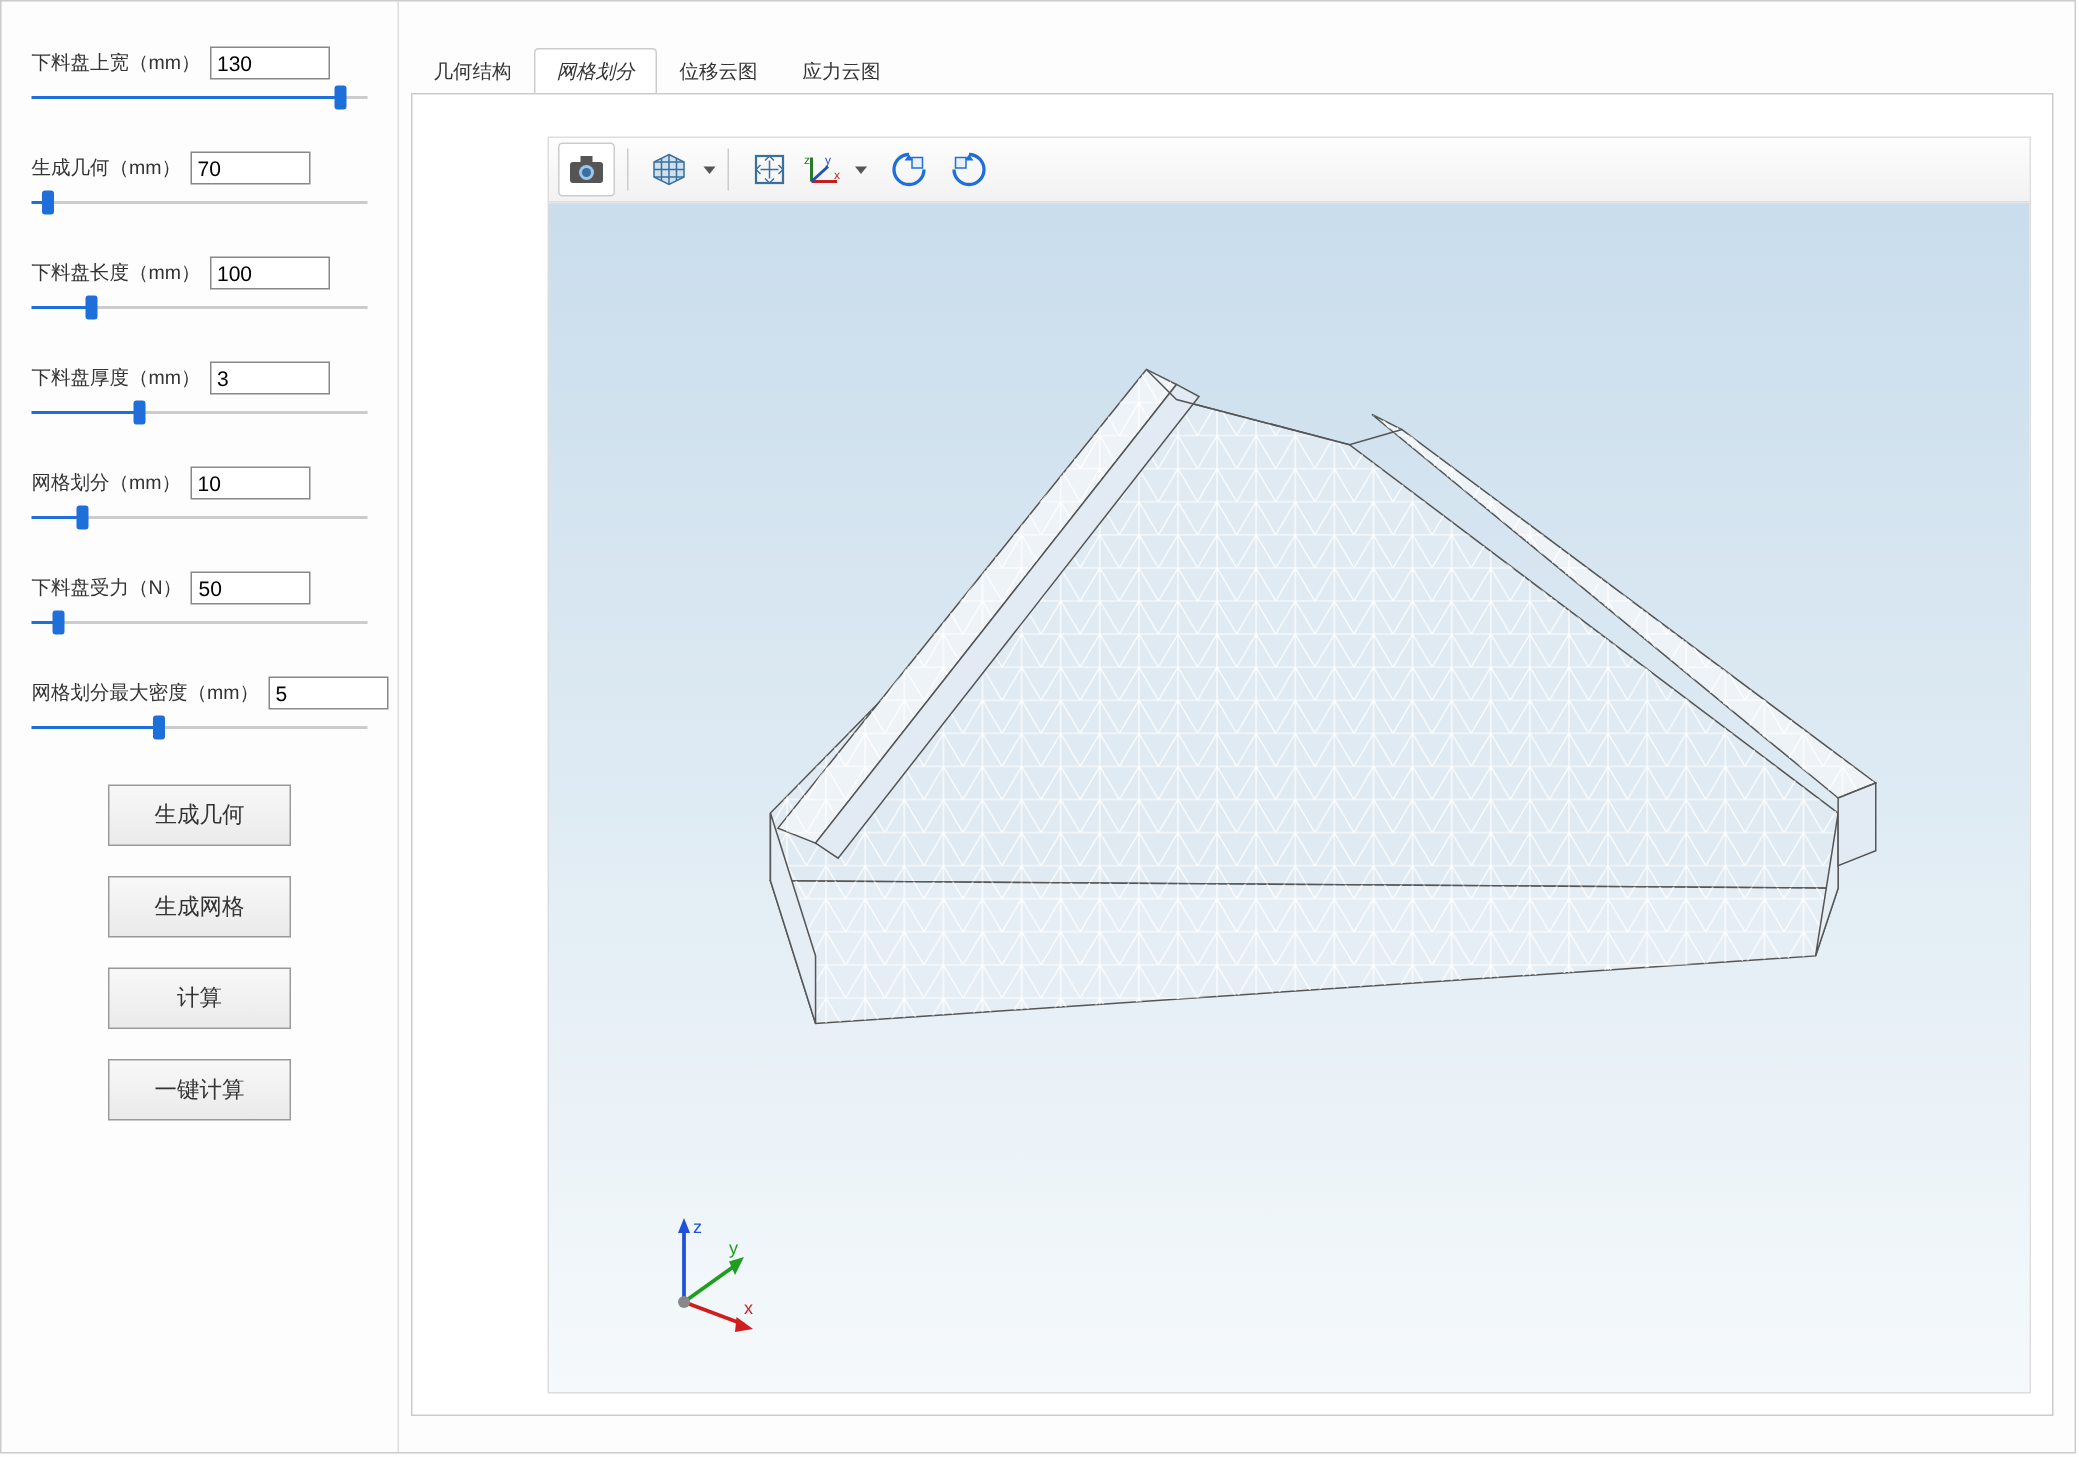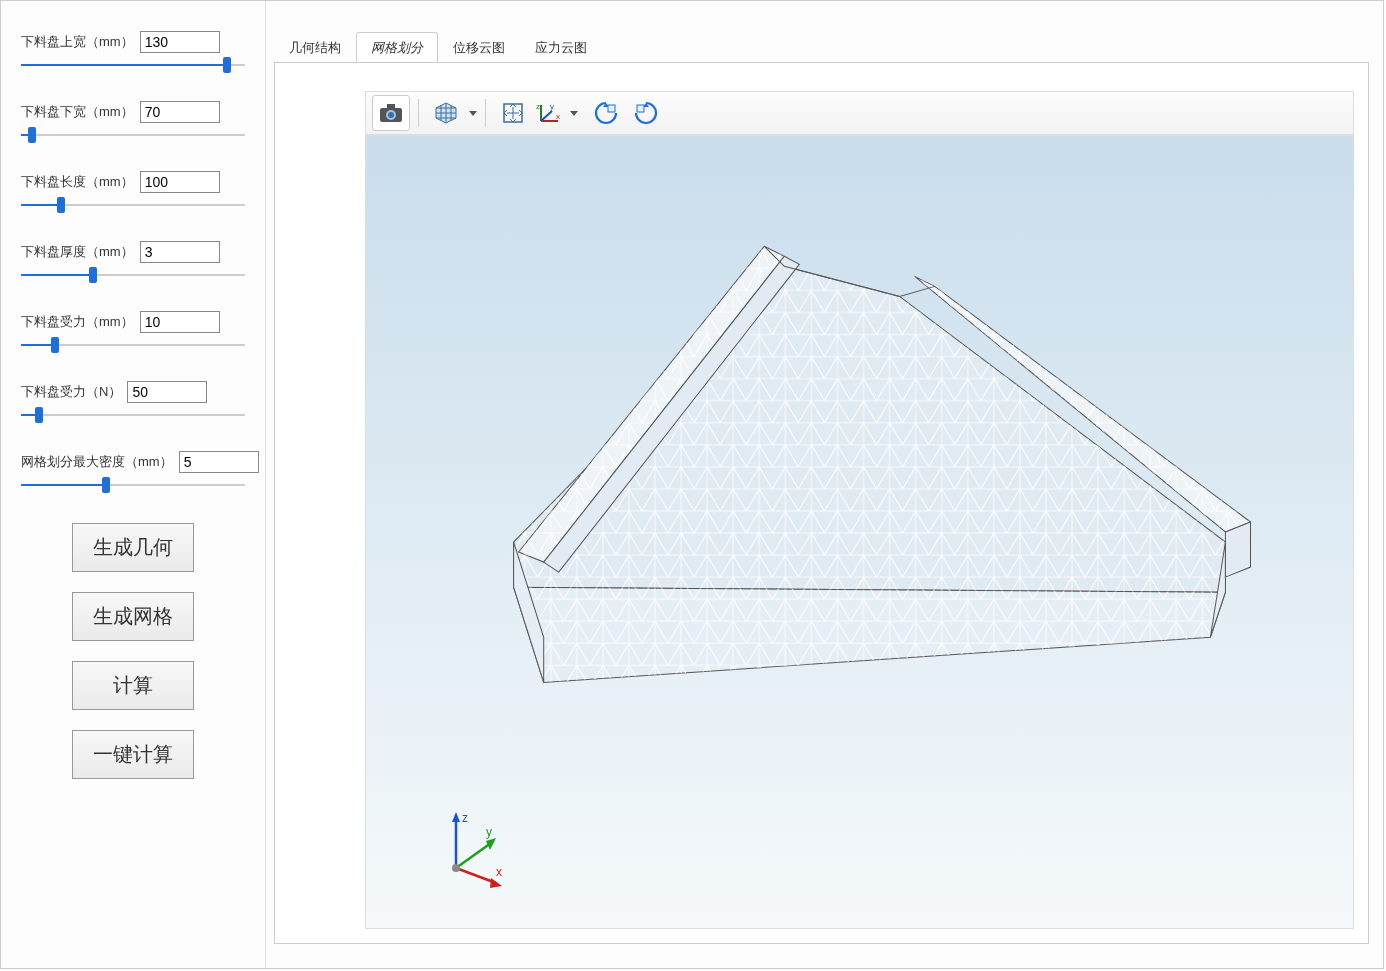--- a/index.html
+++ b/index.html
@@ -82,21 +82,21 @@
     align-items: center;
     gap: 20px;
   }
   .big-btn {
     width: 120px;
     padding: 10px 0;
     text-align: center;
     border: 1px solid #999;
     background: linear-gradient(#f8f8f8,#eaeaea);
     color: #333;
-    font-size: 20px;
+    font-size: 15px;
     cursor: pointer;
   }
   .main {
     flex: 1;
     position: relative;
     padding-top: 30px;
     box-sizing: border-box;
   }
   .tabs {
     display: flex;
@@ -199,21 +199,21 @@
             <input type="text" value="130" style="">
           </div>
           <div class="slider">
             <div class="track-fill" style="width:92%"></div>
             <div class="track-empty" style="left:92%"></div>
             <div class="thumb" style="left:92%"></div>
           </div>
         </div>
         <div class="param">
           <div class="row">
-            <label>下料盘下宽（mm）</label>
+            <label>生成几何（mm）</label>
             <input type="text" value="70" style="">
           </div>
           <div class="slider">
             <div class="track-fill" style="width:5%"></div>
             <div class="track-empty" style="left:5%"></div>
             <div class="thumb" style="left:5%"></div>
           </div>
         </div>
         <div class="param">
           <div class="row">
@@ -232,21 +232,21 @@
             <input type="text" value="3" style="">
           </div>
           <div class="slider">
             <div class="track-fill" style="width:32%"></div>
             <div class="track-empty" style="left:32%"></div>
             <div class="thumb" style="left:32%"></div>
           </div>
         </div>
         <div class="param">
           <div class="row">
-            <label>下料盘受力（mm）</label>
+            <label>网格划分（mm）</label>
             <input type="text" value="10" style="">
           </div>
           <div class="slider">
             <div class="track-fill" style="width:15%"></div>
             <div class="track-empty" style="left:15%"></div>
             <div class="thumb" style="left:15%"></div>
           </div>
         </div>
         <div class="param">
           <div class="row">

